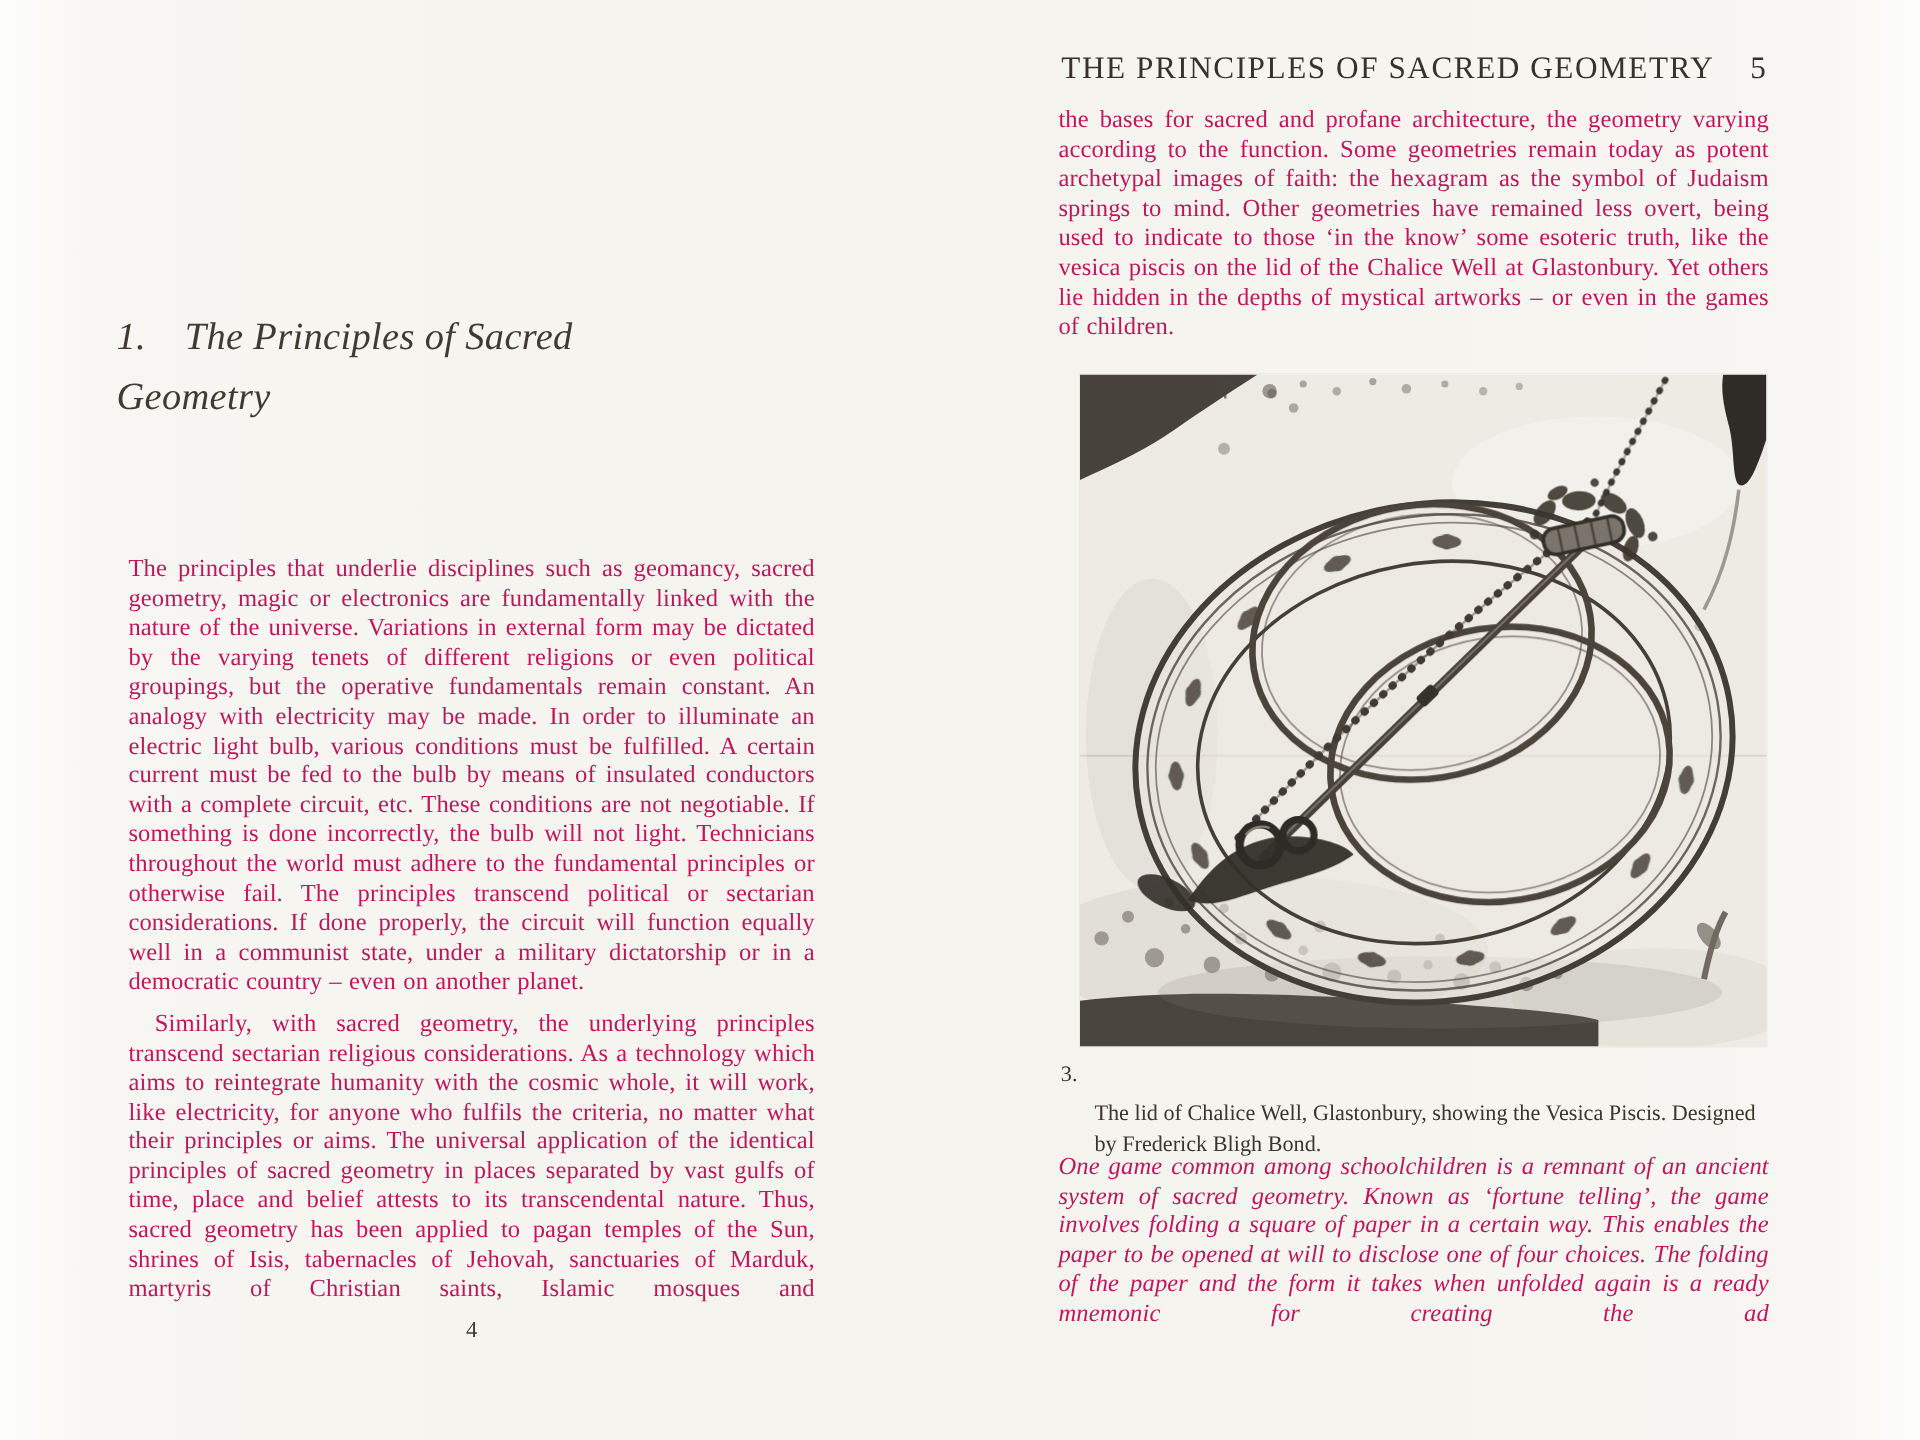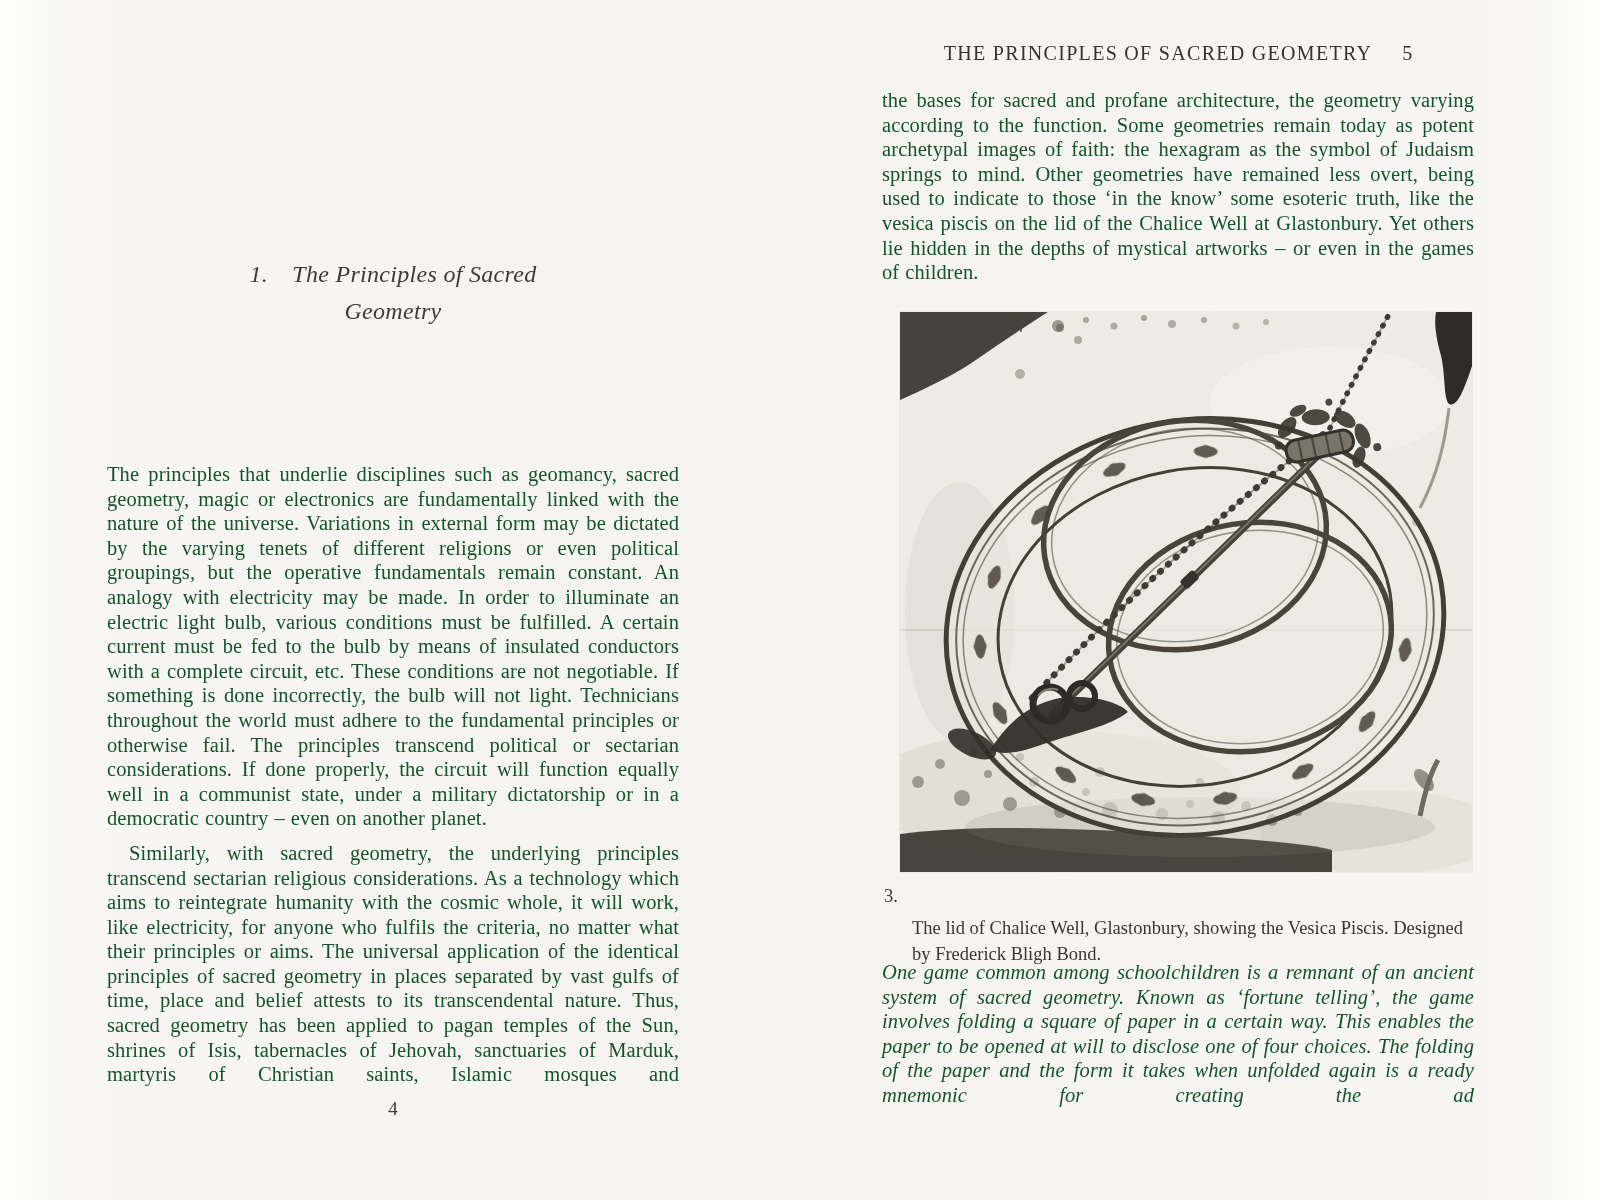--- a/index.html
+++ b/index.html
@@ -7,39 +7,39 @@
   body{
     width:1600px;height:1200px;position:relative;overflow:hidden;
     background:linear-gradient(90deg,#fdfdfc 0%,#f7f6f2 5%,#f4f3ee 48%,#f7f6f2 95%,#fdfdfc 100%);
     font-family:"Liberation Serif","DejaVu Serif",serif;
     color:#3a362e;
     -webkit-font-smoothing:antialiased;
   }
   .col{position:absolute;width:592px;}
   
   .chapter-heading{
-    left:97px;top:256px;text-align:center;
-    font-style:italic;font-size:24px;line-height:1.55;color:#3f3b33;
+    left:97px;top:256px;text-align:left;
+    font-style:italic;font-size:32px;line-height:1.55;color:#3f3b33;
     white-space:pre-line;letter-spacing:.3px;
   }
   .body-text{
     font-size:20.5px;line-height:24.6px;text-align:justify;
-    letter-spacing:.1px;word-spacing:.04em;color:#14532d;
+    letter-spacing:.1px;word-spacing:.04em;color:#be185d;
   }
   .left-body{left:97px;top:452px;}
   .left-body p{margin:10px;}
   .para-indent{text-indent:22px;}
   .justify-last{text-align-last:justify;}
   .folio{
     left:97px;top:1098px;text-align:center;font-size:19px;color:#3f3b33;
   }
   
   .running-header{
     left:882px;top:42px;display:flex;justify-content:center;align-items:baseline;
-    font-size:20px;letter-spacing:1.3px;color:#37332c;
+    font-size:26px;letter-spacing:1.3px;color:#37332c;
   }
   .running-header .hdr-folio{margin-left:30px;letter-spacing:0;}
   .right-intro{left:882px;top:88px;}
   .figure-photo{
     left:900px;top:312px;width:572px;height:560px;margin:0;padding:0;position:absolute;
     box-shadow:0 0 0 1px rgba(60,55,45,.05);
   }
   .photo-svg{display:block;width:572px;height:560px;}
   .figure-caption{
     left:884px;top:884px;width:590px;display:flex;

